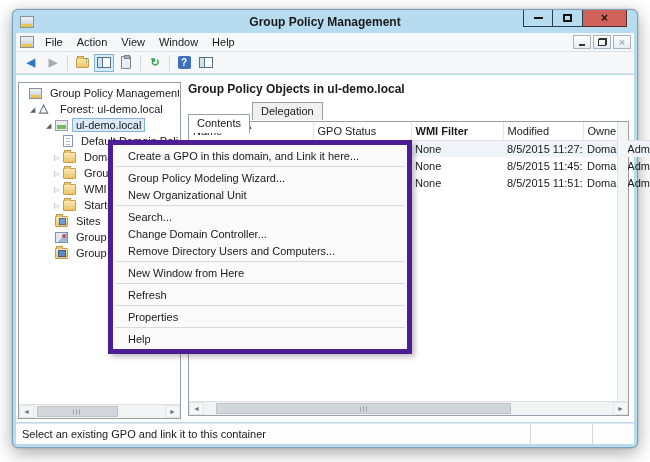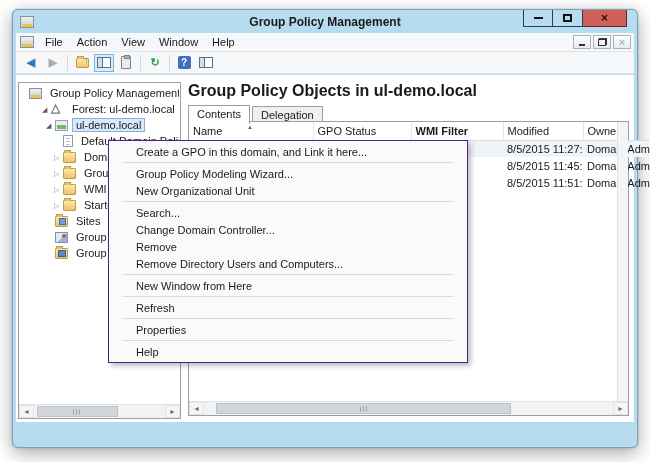--- a/index.html
+++ b/index.html
@@ -84,44 +84,44 @@
   .ti-forest::before{content:"△";position:absolute;left:0;top:-3px;font-size:12px;color:#6d7b88;font-weight:bold}
   .ti-domain{background:#e7ecef;border:1px solid #97a1a9}
   .ti-domain::after{content:"";position:absolute;left:1px;right:1px;bottom:1px;height:4px;background:#79b768}
   .ti-gpo{background:#fff;border:1px solid #8a96b8;width:10px;height:12px}
   .ti-gpo::after{content:"";position:absolute;left:2px;top:2px;right:2px;height:7px;
     background:repeating-linear-gradient(#aebbd8 0 1px,transparent 1px 3px)}
   .ti-modeling{background:linear-gradient(135deg,#dfe7f0 50%,#9fb8d8 50%);border:1px solid #8093a8}
   .ti-modeling::after{content:"";position:absolute;width:4px;height:4px;border-radius:50%;background:#c75050;right:1px;top:1px}
   
   .right-pane{position:absolute;left:169px;right:3px;top:5px;bottom:3px}
-  .rp-title{font-size:16px;font-weight:bold;padding:2px 0 5px 3px;white-space:nowrap}
+  .rp-title{font-size:12px;font-weight:bold;padding:2px 0 5px 3px;white-space:nowrap}
   .tabs{display:flex;padding-left:3px;height:18px}
   .tab{padding:2px 8px 0 8px;border:1px solid #9b9fa5;background:#f0f0f0;margin-right:2px;
     border-bottom:none;position:relative;top:1px}
-  .tab.active{background:#fff;z-index:3;top:0;height:19px}
+  .tab.active{background:#fff;z-index:3;top:13px;height:19px}
   .listbox{position:absolute;left:3px;right:2px;top:41px;bottom:3px;border:1px solid #9b9fa5;background:#fff}
   table{border-collapse:collapse;table-layout:fixed;width:560px}
   th{font-weight:normal;text-align:left;height:18px;padding:0 4px;border-right:1px solid #e4e5e7;
     border-bottom:1px solid #dcdddf;position:relative;white-space:nowrap;overflow:hidden}
   td{height:17px;padding:0 4px;white-space:nowrap;overflow:hidden}
   tr.sel td{background:#f0f4f9}
   .sort{position:absolute;left:58px;top:2px;font-size:6px;color:#5a6068}
   .vscroll{position:absolute;top:0;right:0;bottom:14px;width:11px;background:#f3f4f6;border-left:1px solid #e0e1e3}
   .hscroll{position:absolute;left:0;right:0;bottom:0;height:14px;background:#f2f3f5;border-top:1px solid #e0e1e3;display:flex}
   .left-pane .hscroll{right:0}
   .sb-btn{width:15px;display:flex;align-items:center;justify-content:center;color:#6a6f74;font-size:7px;
     background:#f4f5f7;border:1px solid #e3e4e6;flex:none}
   .sb-track{flex:1;position:relative}
   .sb-thumb{position:absolute;top:1px;bottom:1px;background:#d2d5d9;border:1px solid #bfc3c7}
   .sb-thumb::after{content:"";position:absolute;left:50%;top:50%;width:8px;height:5px;transform:translate(-50%,-50%);
     background:repeating-linear-gradient(90deg,#9fa4a9 0 1px,transparent 1px 3px)}
   
-  .ctx-menu{position:absolute;left:95px;top:130px;width:360px;z-index:20;background:#fafafa;
-    border:1px solid #4c1d95;box-shadow:3px 3px 5px rgba(0,0,0,.25);padding:2px 12px}
+  .ctx-menu{position:absolute;left:95px;top:130px;width:304px;z-index:20;background:#fafafa;
+    border:5px solid #4c1d95;box-shadow:3px 3px 5px rgba(0,0,0,.25);padding:2px 0}
   .cm-item{height:17px;line-height:17px;padding:0 14px;border:1px solid transparent;white-space:nowrap}
   .cm-item.hover{background:var(--menu-hover-fill);border-color:var(--menu-hover-border)}
   .cm-sep{height:1px;background:#d9d9d9;margin:2px 2px}
   
   .statusbar{position:absolute;left:3px;right:3px;bottom:3px;height:21px;background:#fdfdfd;
     border-top:1px solid #e2e4e6;display:flex;align-items:center}
   .status-text{padding-left:6px;flex:1}
   .status-cell{height:100%;border-left:1px solid #d5d8da}
   .status-cell.c1{width:62px}
   .status-cell.c2{width:42px}
@@ -194,21 +194,21 @@
     </div>
 
   <div class="main">
 
     <div class="left-pane">
       <div class="tree" id="tree">
           <div class="tree-row" style="padding-left: 9px;">
             <span class="ti ti-console"></span>
             <span class="tlabel">Group Policy Management</span>
           </div>
-          <div class="tree-row" style="padding-left: 22px;">
+          <div class="tree-row" style="padding-left: 10px;">
             <span class="exp">◢</span>
             <span class="ti ti-forest"></span>
             <span class="tlabel">Forest: ul-demo.local</span>
           </div>
           <div class="tree-row" style="padding-left: 26px;">
             <span class="exp">◢</span>
             <span class="ti ti-domain"></span>
             <span class="tlabel sel">ul-demo.local</span>
           </div>
           <div class="tree-row" style="padding-left: 34px;">
@@ -316,26 +316,30 @@
   </div>
 
   <div class="ctx-menu" id="ctx-menu">
       <div class="cm-item">Create a GPO in this domain, and Link it here...</div>
       <div class="cm-sep"></div>
       <div class="cm-item">Group Policy Modeling Wizard...</div>
       <div class="cm-item">New Organizational Unit</div>
       <div class="cm-sep"></div>
       <div class="cm-item">Search...</div>
       <div class="cm-item">Change Domain Controller...</div>
-      <div class="cm-item">Remove</div>
       <div class="cm-item">Remove Directory Users and Computers...</div>
       <div class="cm-sep"></div>
       <div class="cm-item">New Window from Here</div>
       <div class="cm-sep"></div>
       <div class="cm-item">Refresh</div>
       <div class="cm-sep"></div>
       <div class="cm-item">Properties</div>
       <div class="cm-sep"></div>
       <div class="cm-item">Help</div>
     </div>
 
+  <div class="statusbar">
+    <span class="status-text">Select an existing GPO and link it to this container</span>
+    <span class="status-cell c1"></span>
+    <span class="status-cell c2"></span>
+  </div>
 
 </div>
 
 </body></html>

